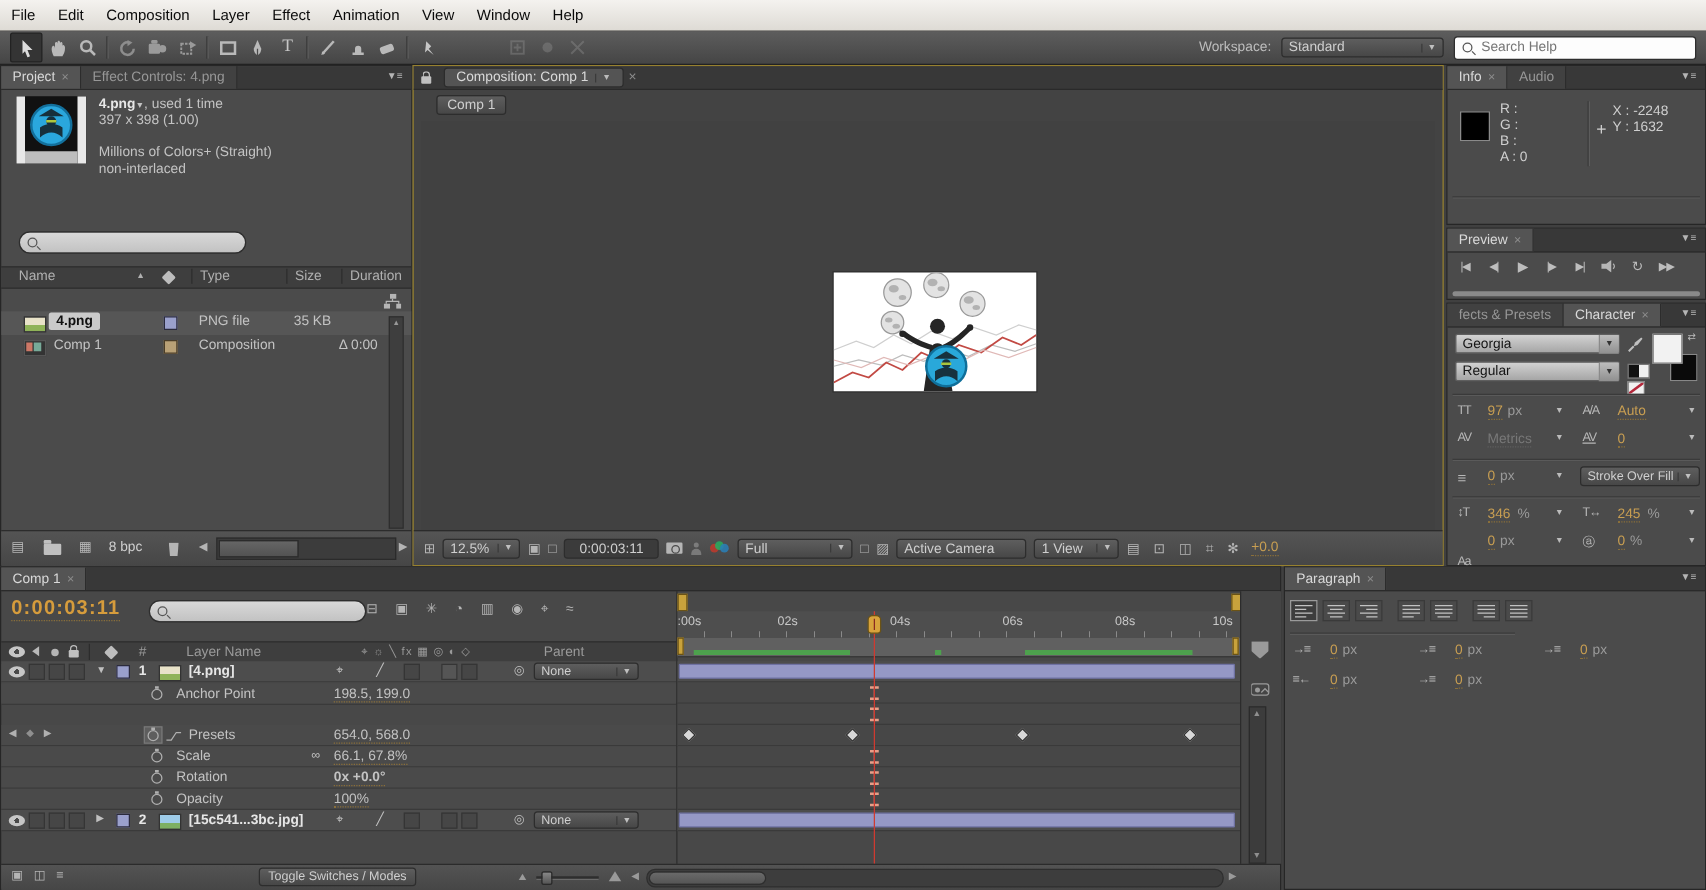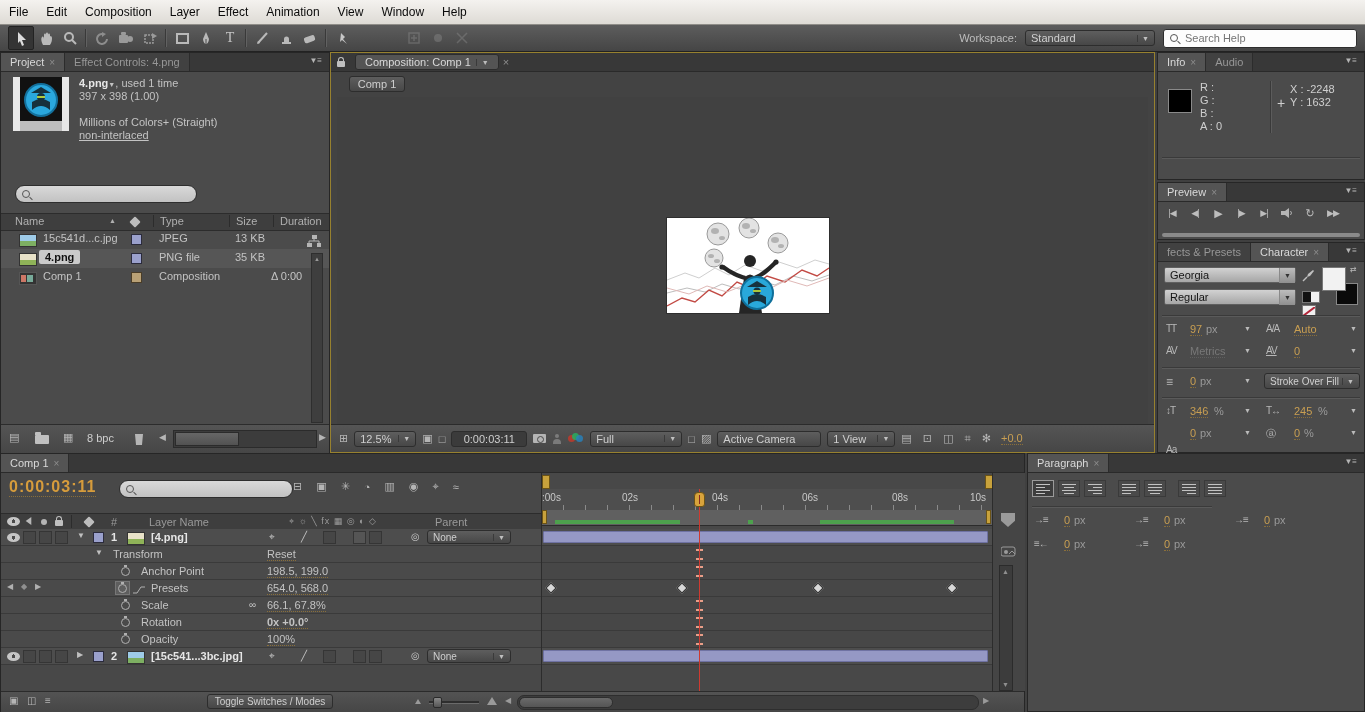--- a/index.html
+++ b/index.html
@@ -216,44 +216,37 @@
           <polygon points="18,16 38,16 28,10" fill="#17303c"></polygon>
           <circle cx="28" cy="20" r="4" fill="#17303c"></circle>
           <path d="M19 33 q9 -8 18 0 l0 -8 q-9 -6 -18 0 z" fill="#17303c"></path>
           <rect x="24" y="19" width="8" height="2" fill="#aec83e"></rect>
         </svg>
     </div>
     <div class="p" style="left:78px;top:24px;width:244px;">
       <div style="white-space:nowrap;"><span class="bold">4.png</span><span style="font-size:7px;color:#c3c3c3;">▼</span><span>, used 1 time</span></div>
       <div style="margin-top:1px;">397 x 398 (1.00)</div>
       <div style="margin-top:14px;">Millions of Colors+ (Straight)</div>
-      <div style="margin-top:1px;text-decoration:underline;">non-interlaced</div>
+      <div style="margin-top:1px;">non-interlaced</div>
     </div>
 
     <div class="sbox" style="position:absolute;left:14px;top:132px;width:168px;height:16px;">
       <span class="mag"></span>
       <input class="sinput" style="">
     </div>
 
     <div class="p" style="left:0;top:160px;width:328px;height:16px;background:#3e3e3e;border-top:1px solid #2c2c2c;border-bottom:1px solid #2c2c2c;">
       <span class="p" style="left:14px;top:1px;color:#b0b0b0;">Name</span>
       <span class="p" style="left:108px;top:3px;font-size:7px;color:#b0b0b0;">▲</span>
       <span class="tagic" style="left:130px;top:4px;"></span>
       <span class="p" style="left:152px;top:1px;color:#b0b0b0;border-left:1px solid #2c2c2c;padding-left:6px;">Type</span>
       <span class="p" style="left:228px;top:1px;color:#b0b0b0;border-left:1px solid #2c2c2c;padding-left:6px;">Size</span>
       <span class="p" style="left:272px;top:1px;color:#b0b0b0;border-left:1px solid #2c2c2c;padding-left:6px;">Duration</span>
     </div>
 
-    <div class="p" style="left:0;top:177px;width:328px;height:19px;">
-      <span class="p" style="left:18px;top:4px;width:16px;height:11px;background:linear-gradient(#9ecbe8 55%,#7daf62 55%);border:1px solid #333;"></span>
-      <span class="p rowtxt" style="left:42px;top:2px;">15c541d...c.jpg</span>
-      <span class="sw" style="left:130px;top:4px;background:#9aa0cc;"></span>
-      <span class="p rowtxt" style="left:158px;top:2px;">JPEG</span>
-      <span class="p rowtxt" style="left:234px;top:2px;">13 KB</span>
-    </div>
     <div class="p" style="left:0;top:196px;width:328px;height:19px;background:#565656;">
       <span class="p" style="left:18px;top:4px;width:16px;height:11px;background:linear-gradient(#e8e2c8 55%,#8fb358 55%);border:1px solid #333;"></span>
       <span class="p" style="left:38px;top:1px;background:#cacaca;border-radius:2px;padding:1px 6px;color:#111;font-weight:bold;">4.png</span>
       <span class="sw" style="left:130px;top:4px;background:#9aa0cc;"></span>
       <span class="p rowtxt" style="left:158px;top:2px;">PNG file</span>
       <span class="p rowtxt" style="left:234px;top:2px;">35 KB</span>
     </div>
     <div class="p" style="left:0;top:215px;width:328px;height:19px;">
       <span class="p" style="left:18px;top:4px;width:16px;height:11px;background:#333;border:1px solid #555;"><svg width="14" height="9">
             <rect x="1" y="1" width="5" height="7" fill="#c76"></rect>
@@ -635,21 +628,21 @@
           <span class="arr">▼</span>
         </span>
     </div>
 
     <div class="row" style="top:92px;">
       <span class="rowtxt" style="left:94px;font-size:8px;color:#c0c0c0;">▼</span>
       <span class="rowtxt" style="left:112px;">Transform</span>
       <span class="rowtxt val" style="left:266px;">Reset</span>
     </div>
 
-    <div class="row" style="top:109px;padding-left:12px;">
+    <div class="row" style="top:93px;padding-left:12px;">
       <span class="stopw" style="left:120px;top:4px;"></span>
       <span class="rowtxt" style="left:140px;">Anchor Point</span>
       <span class="rowtxt val" style="left:266px;">198.5, 199.0</span>
     </div>
 
     <div class="row" style="top:126px;">
       <span class="rowtxt" style="left:6px;font-size:8px;color:#b0b0b0;">◀</span>
       <span class="rowtxt" style="left:20px;font-size:8px;color:#8f8f8f;">◆</span>
       <span class="rowtxt" style="left:34px;font-size:8px;color:#b0b0b0;">▶</span>
       <span class="p" style="left:114px;top:1px;width:15px;height:14px;background:#5e5e5e;border:1px solid #777;box-sizing:border-box;"></span>

